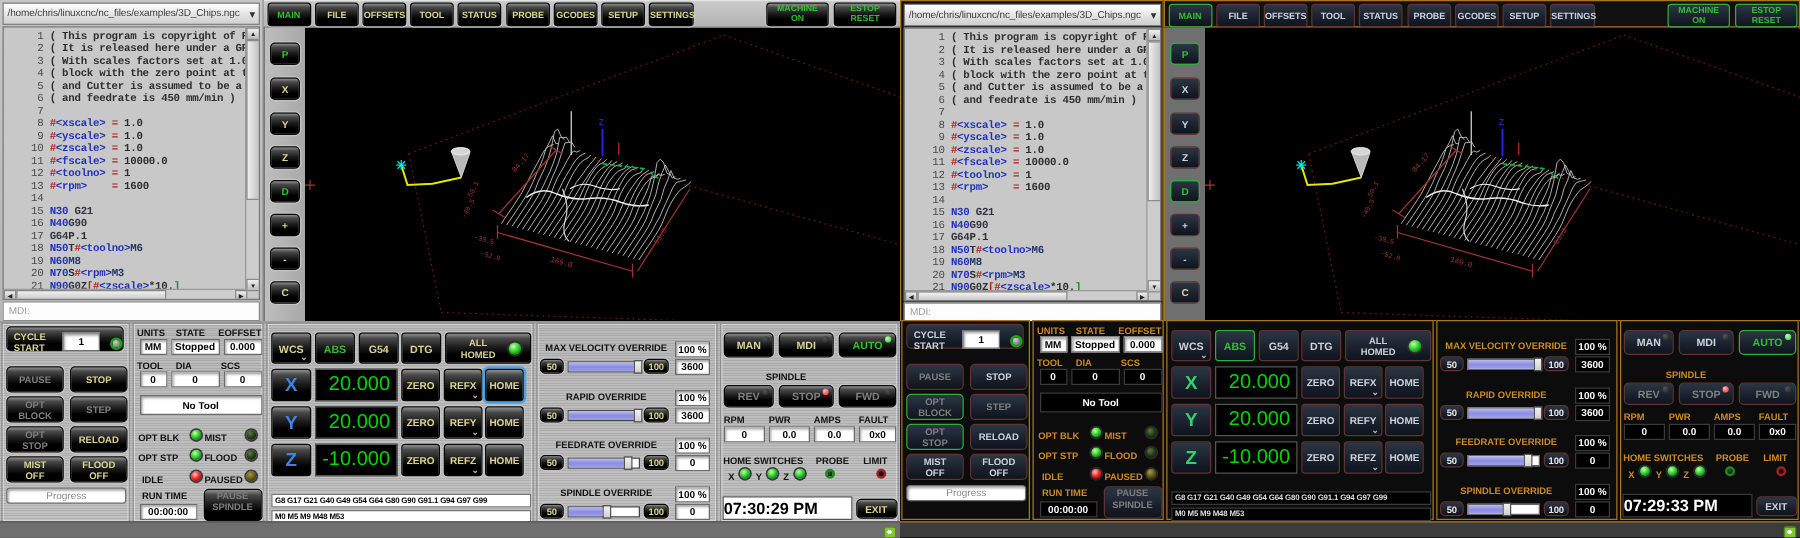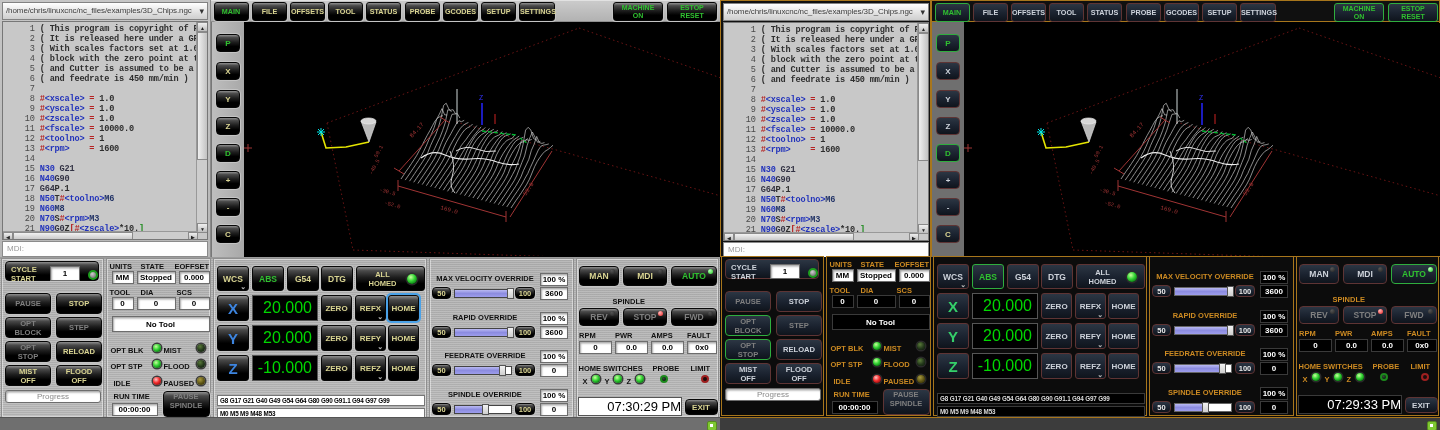--- a/index.html
+++ b/index.html
@@ -94,21 +94,21 @@
 .fill{position:absolute;left:0;top:0;height:7px;background:linear-gradient(180deg,#b9b9f2,#8c8ce0 50%,#9d9dec)}
 .handle{position:absolute;top:-2px;width:7px;height:11px;background:linear-gradient(180deg,#f2f2f2,#cfcfcf);border:1px solid #555}
 .pct{left:110px;width:28px;height:13px;line-height:11px}
 
 .m3{width:41px;height:20px;line-height:19px;font-size:8.5px}
 .m4{width:41px;height:18px;line-height:17px;font-size:8.5px}
 .cled{position:absolute;right:3px;top:2px;width:5px;height:5px;border-radius:50%}
 .cled.off{background:radial-gradient(circle at 35% 30%,#555,#222)}
 .cled.g{background:radial-gradient(circle at 35% 30%,#b8ffb8,#22cc22)}
 .cled.r{background:radial-gradient(circle at 35% 30%,#ffb8b8,#ee2222)}
-.timebox{position:absolute;left:1.5px;top:138px;width:104px;height:19px;background:#fff;border:1px solid #555;color:#000;font-size:13px;font-weight:normal;text-align:right;line-height:18px;z-index:2}
+.timebox{position:absolute;left:1.5px;top:138px;width:104px;height:19px;background:#fff;border:1px solid #555;color:#000;font-size:13px;font-weight:bold;text-align:left;line-height:18px;z-index:2}
 .dk .timebox{background:#000;color:#fff;border-color:#3a3a3a}
 
 .strip{position:absolute;left:0;top:417px;width:720px;height:13px;z-index:6}
 .lt .strip{background:#6f6f6f;border-top:1px solid #555}
 .dk .strip{background:#3c3c3c;border-top:1px solid #a8761c}
 .trayicon{position:absolute;right:3px;top:3px;width:10px;height:10px;border-radius:2px;background:radial-gradient(circle at 45% 45%,#fff 0 28%,#7ec832 30%);border:1px solid #568a1e}
 </style></head><body>
 <div class="wrap">
     <div class="half lt">
       <div class="gpanel">

